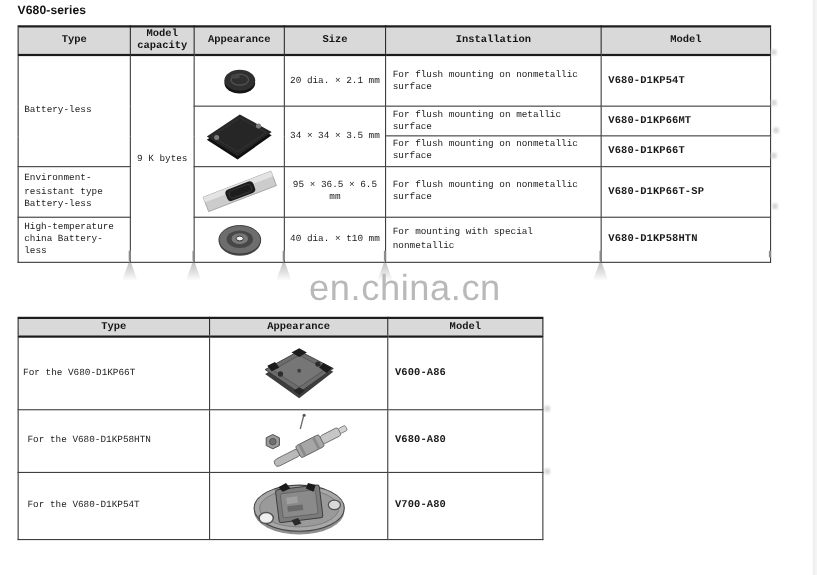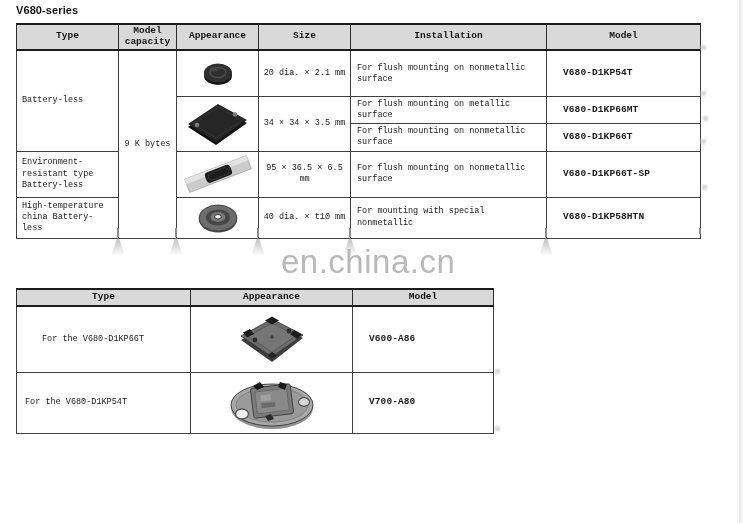--- a/index.html
+++ b/index.html
@@ -22,21 +22,21 @@
   .tbl th{
     background:#d9d9d9;border:1px solid #2e2e2e;border-bottom:2px solid #1c1c1c;
     font-size:9.5px;font-weight:bold;text-align:center;color:#141414;
     padding:1px 2px;line-height:1.15;
   }
   .tbl td{
     border:1px solid #3f3f3f;font-size:8.5px;vertical-align:middle;
     padding:2px 5px;line-height:1.3;color:#1a1a1a;background:#fff;
   }
   .tbl td.center{text-align:center;padding:2px 2px;}
-  .tbl td.model{font-size:9.5px;font-weight:bold;letter-spacing:0.1px;padding-left:16px;}
+  .tbl td.model{font-size:9.5px;font-weight:bold;letter-spacing:0.1px;padding-left:6px;}
   .tbl td.inst{padding-left:6px;}
   .tbl td.app{text-align:center;padding:1px;}
   .tbl td.app svg{vertical-align:middle;}
   
   .wm{
     position:absolute;left:281px;top:243px;font-size:33px;color:#b9b9b9;
     letter-spacing:0.5px;white-space:nowrap;
   }
   
   .stub{position:absolute;top:228px;width:1.5px;height:9px;background:#8b8b8b;}
@@ -175,36 +175,56 @@
   </colgroup>
   <thead>
     <tr style="height:17px;">
       <th>Type</th>
       <th>Appearance</th>
       <th>Model</th>
     </tr>
   </thead>
   <tbody>
     <tr style="height:66px;">
-      <td style="padding-left:25px;">For the V680-D1KP66T</td>
+      <td style="padding-left:4px;">For the V680-D1KP66T</td>
       <td class="app">
         <svg width="84" height="56" viewBox="0 0 84 56">
           <polygon points="42,12 73,27 42,51 11,29" fill="#3d3d3d"></polygon>
           <polygon points="42,8 73,24 42,46 11,25" fill="#6c6c6c" stroke="#353535" stroke-width="0.8"></polygon>
           <polygon points="42,12 66,24.5 42,41 18,25.5" fill="#767676" stroke="#4a4a4a" stroke-width="0.6"></polygon>
           <polygon points="35,9.5 42,5.5 49,9.5 42,13.5" fill="#1c1c1c"></polygon>
           <polygon points="64,19 72,23.5 67,28 60,23" fill="#1c1c1c"></polygon>
           <polygon points="13,21.5 20,18 24,23 17,26.5" fill="#1c1c1c"></polygon>
           <polygon points="37,44 42,41 47,44 42,48" fill="#262626"></polygon>
           <circle cx="25" cy="29" r="2.4" fill="#2c2c2c"></circle>
           <circle cx="59" cy="20" r="2.4" fill="#2c2c2c"></circle>
           <circle cx="42" cy="26" r="1.8" fill="#3f3f3f"></circle>
         </svg>
       </td>
       <td class="model">V600-A86</td>
+    </tr>
+    <tr style="height:57px;">
+      <td style="padding-left:8px;">For the V680-D1KP58HTN</td>
+      <td class="app">
+        <svg width="104" height="54" viewBox="0 0 104 54">
+          <line x1="56" y1="4" x2="53" y2="16" stroke="#6a6a6a" stroke-width="1.2"></line>
+          <circle cx="56.5" cy="3.5" r="1.4" fill="#555555"></circle>
+          <g transform="rotate(-27 58 33)">
+            <rect x="26" y="30" width="26" height="7" rx="3.5" fill="#b9b9b9" stroke="#6f6f6f" stroke-width="0.8"></rect>
+            <rect x="50" y="27.5" width="24" height="12" rx="2" fill="#a6a6a6" stroke="#5f5f5f" stroke-width="0.8"></rect>
+            <rect x="53" y="27.5" width="2.5" height="12" fill="#8a8a8a"></rect>
+            <rect x="67" y="27.5" width="2.5" height="12" fill="#8a8a8a"></rect>
+            <rect x="74" y="29.5" width="18" height="8" rx="2" fill="#c6c6c6" stroke="#6f6f6f" stroke-width="0.8"></rect>
+            <rect x="92" y="31" width="7" height="5" rx="1" fill="#d2d2d2" stroke="#777777" stroke-width="0.7"></rect>
+          </g>
+          <polygon points="22,24 28,21 34,24 34,31 28,34 22,31" fill="#9b9b9b" stroke="#4d4d4d" stroke-width="0.9"></polygon>
+          <circle cx="28" cy="27.5" r="3" fill="#6f6f6f" stroke="#4d4d4d" stroke-width="0.7"></circle>
+        </svg>
+      </td>
+      <td class="model">V680-A80</td>
     </tr>
     <tr style="height:59px;">
       <td style="padding-left:8px;">For the V680-D1KP54T</td>
       <td class="app">
         <svg width="94" height="58" viewBox="0 0 94 58">
           <ellipse cx="47" cy="34" rx="41" ry="21" fill="#8f8f8f"></ellipse>
           <ellipse cx="47" cy="31" rx="41" ry="21" fill="#a7a7a7" stroke="#444444" stroke-width="1"></ellipse>
           <ellipse cx="47" cy="31" rx="36" ry="17" fill="#9a9a9a" stroke="#6d6d6d" stroke-width="0.6"></ellipse>
           <ellipse cx="17" cy="40" rx="6.5" ry="5" fill="#efefef" stroke="#555555" stroke-width="1.4"></ellipse>
           <ellipse cx="79" cy="28" rx="5.5" ry="4.3" fill="#d8d8d8" stroke="#555555" stroke-width="1.2"></ellipse>

